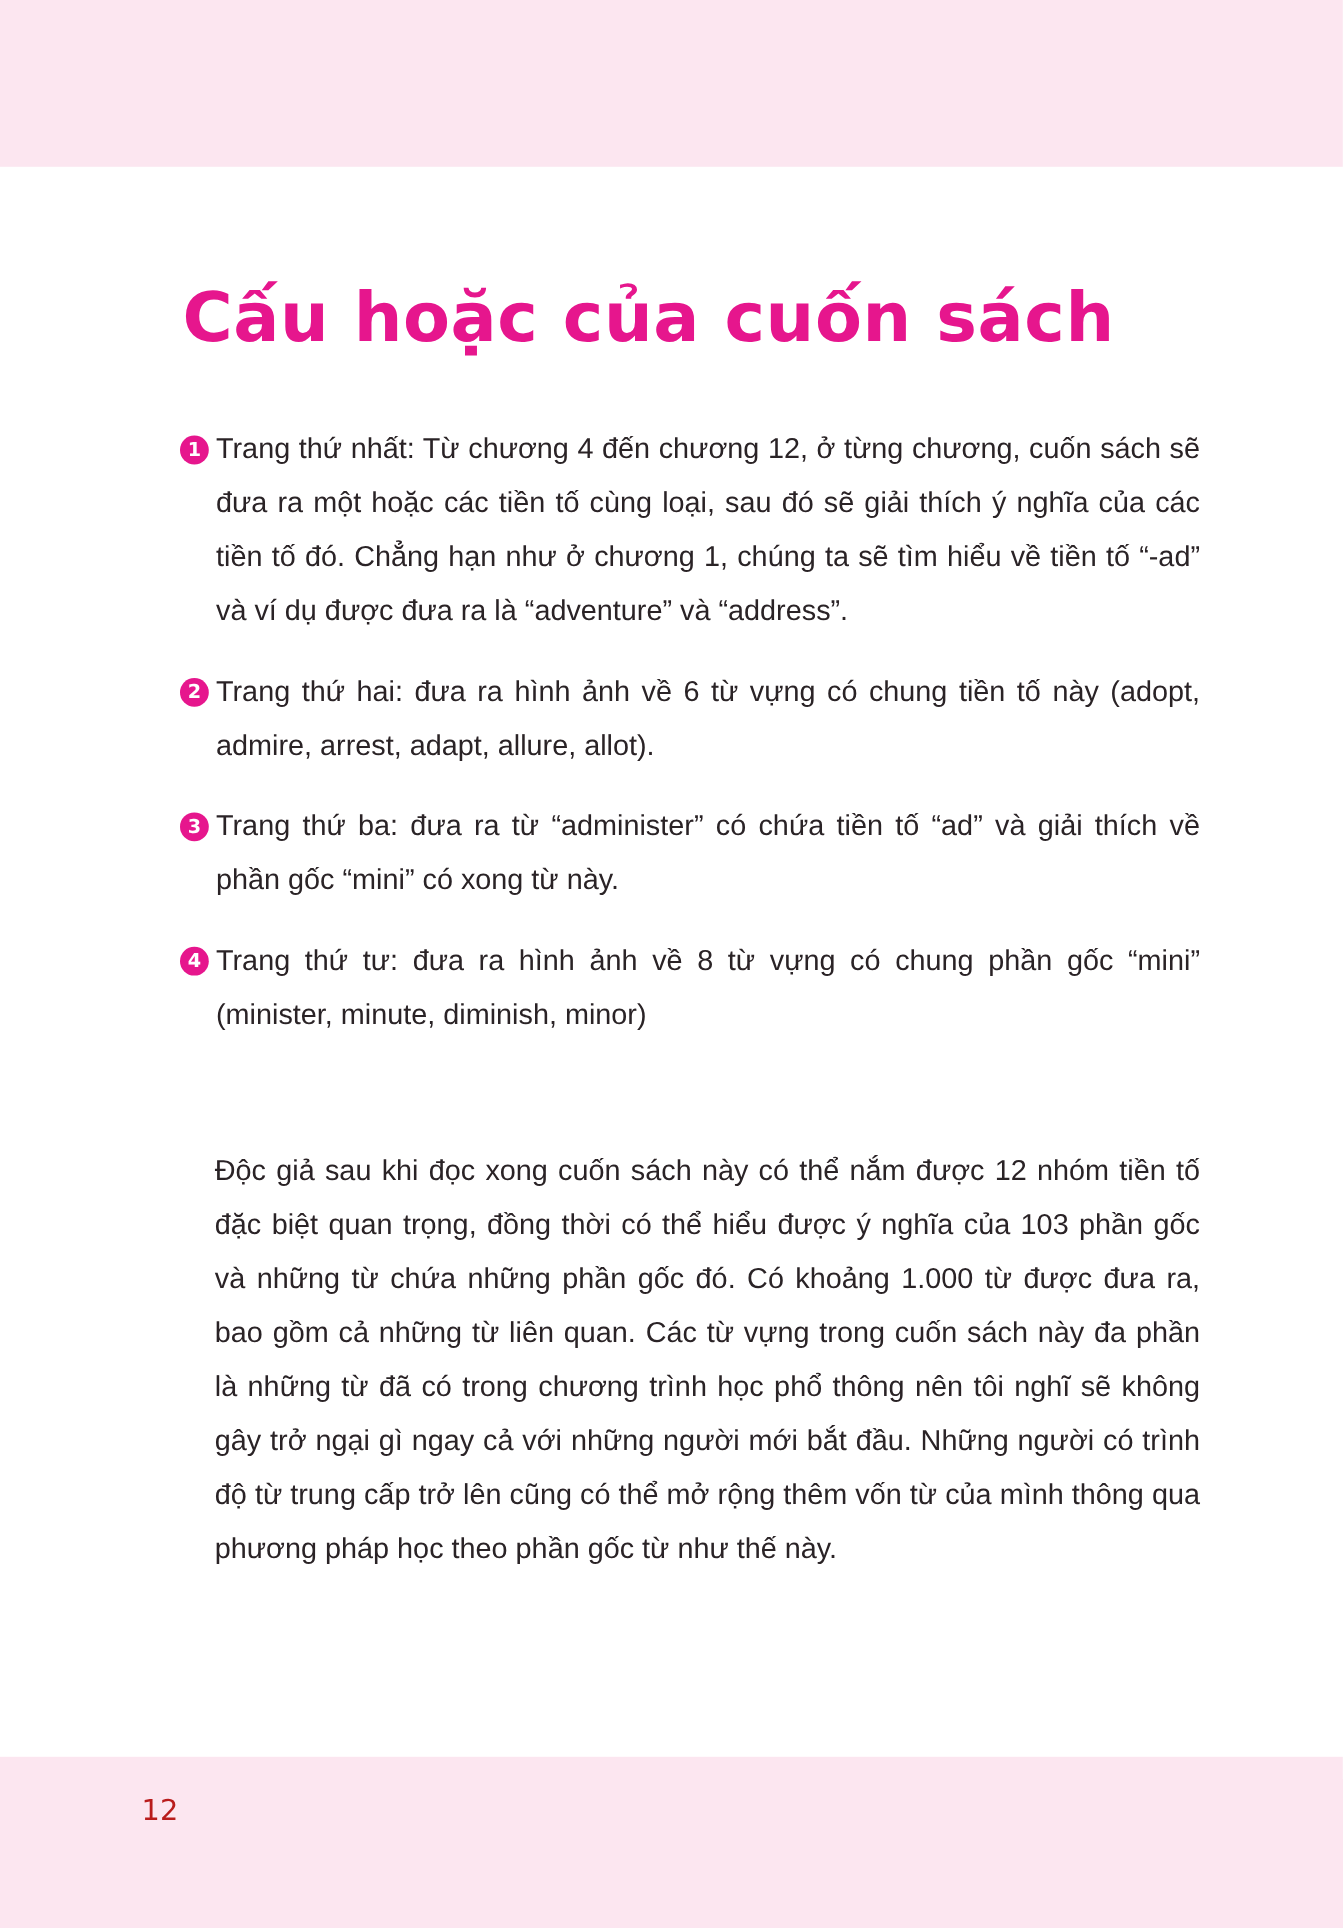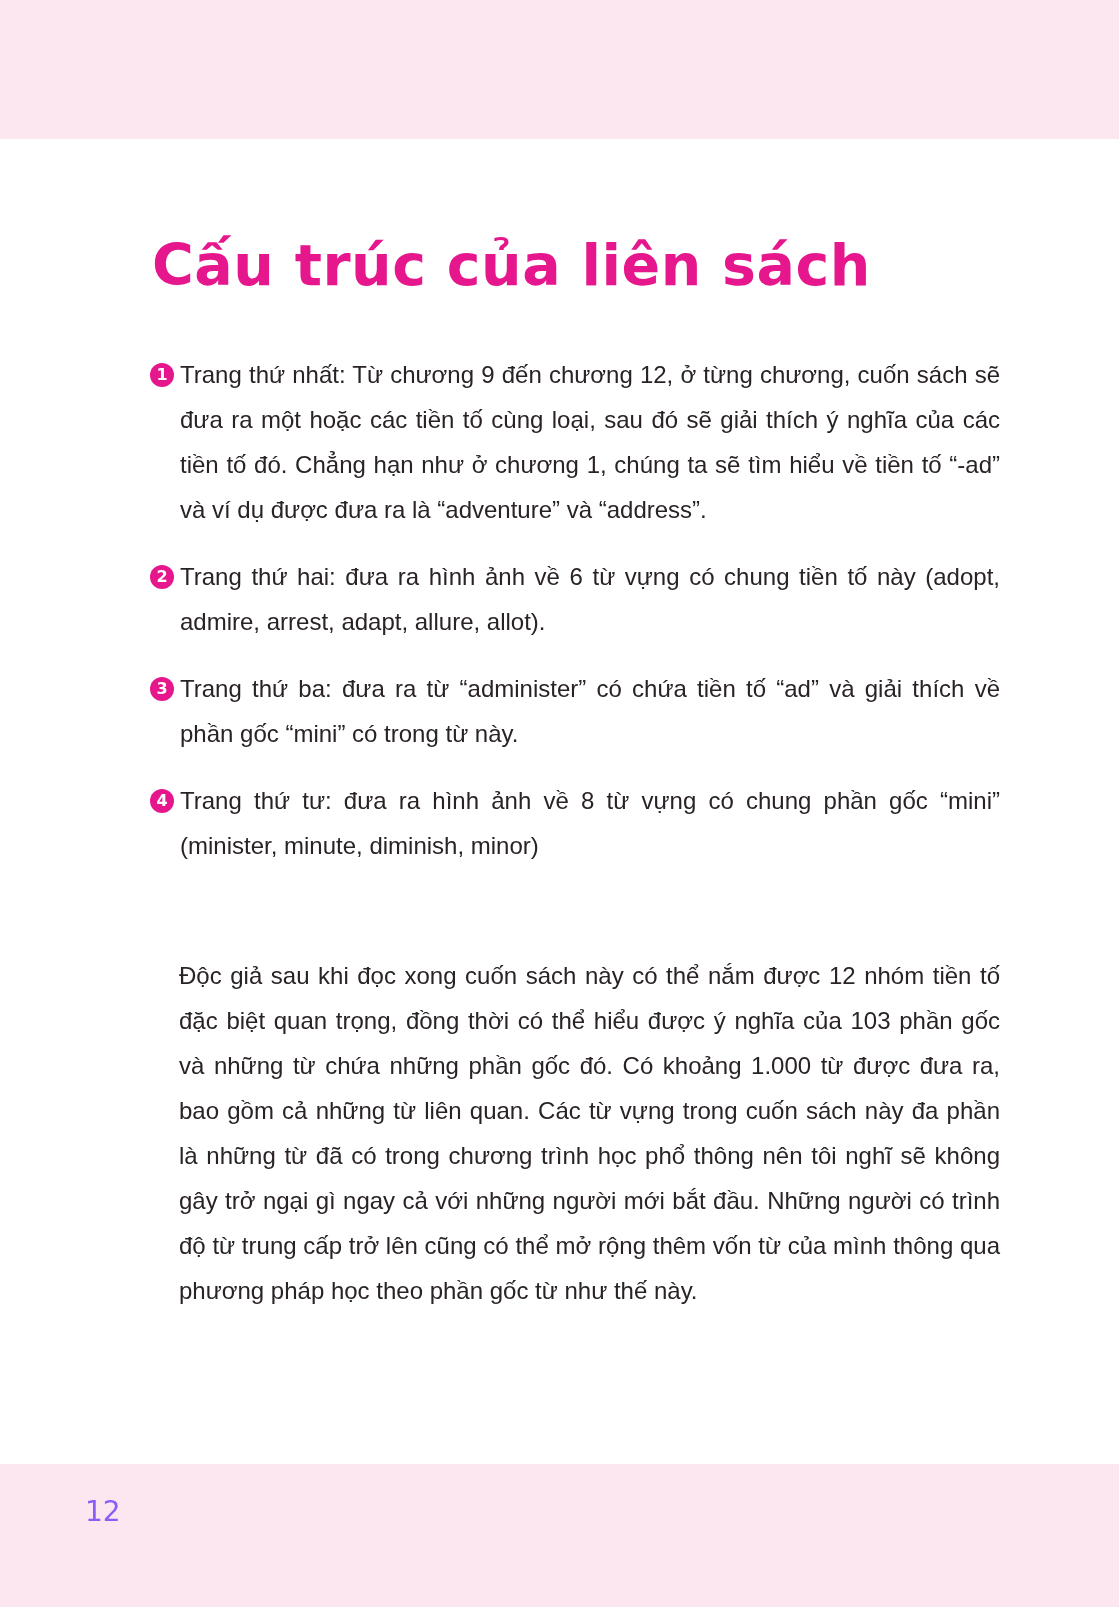--- a/index.html
+++ b/index.html
@@ -24,24 +24,24 @@
     }
     .bottom-band {
       position: absolute;
       left: 0; top: 1464px;
       width: 1119px;
       height: 143px;
       background: #fce6f0;
     }
     .page-number {
       position: absolute;
-      left: 85px;
+      left: 118px;
       top: 1495px;
-      font-size: 28px;
-      color: #8b5cf6;
+      font-size: 24px;
+      color: #b91c1c;
       font-family: "DejaVu Sans", sans-serif;
       font-weight: normal;
     }
     .title {
       position: absolute;
       left: 152px;
       top: 232px;
       margin: 0;
       font-size: 57px;
       font-weight: bold;
@@ -95,34 +95,34 @@
       font-size: 24px;
       line-height: 45px;
       text-align: justify;
     }
   </style>
 </head>
 <body>
 
 <div class="top-band"></div>
 
-<h1 class="title">Cấu trúc của liên sách</h1>
+<h1 class="title">Cấu hoặc của cuốn sách</h1>
 
 <ul class="list">
   <li class="list-item">
     <span class="bullet">1</span>
-    <span class="item-text">Trang thứ nhất: Từ chương 9 đến chương 12, ở từng chương, cuốn sách sẽ đưa ra một hoặc các tiền tố cùng loại, sau đó sẽ giải thích ý nghĩa của các tiền tố đó. Chẳng hạn như ở chương 1, chúng ta sẽ tìm hiểu về tiền tố “-ad” và ví dụ được đưa ra là “adventure” và “address”.</span>
+    <span class="item-text">Trang thứ nhất: Từ chương 4 đến chương 12, ở từng chương, cuốn sách sẽ đưa ra một hoặc các tiền tố cùng loại, sau đó sẽ giải thích ý nghĩa của các tiền tố đó. Chẳng hạn như ở chương 1, chúng ta sẽ tìm hiểu về tiền tố “-ad” và ví dụ được đưa ra là “adventure” và “address”.</span>
   </li>
   <li class="list-item">
     <span class="bullet">2</span>
     <span class="item-text">Trang thứ hai: đưa ra hình ảnh về 6 từ vựng có chung tiền tố này (adopt, admire, arrest, adapt, allure, allot).</span>
   </li>
   <li class="list-item">
     <span class="bullet">3</span>
-    <span class="item-text">Trang thứ ba: đưa ra từ “administer” có chứa tiền tố “ad” và giải thích về phần gốc “mini” có trong từ này.</span>
+    <span class="item-text">Trang thứ ba: đưa ra từ “administer” có chứa tiền tố “ad” và giải thích về phần gốc “mini” có xong từ này.</span>
   </li>
   <li class="list-item">
     <span class="bullet">4</span>
     <span class="item-text">Trang thứ tư: đưa ra hình ảnh về 8 từ vựng có chung phần gốc “mini” (minister, minute, diminish, minor)</span>
   </li>
 </ul>
 
 <p class="paragraph">Độc giả sau khi đọc xong cuốn sách này có thể nắm được 12 nhóm tiền tố đặc biệt quan trọng, đồng thời có thể hiểu được ý nghĩa của 103 phần gốc và những từ chứa những phần gốc đó. Có khoảng 1.000 từ được đưa ra, bao gồm cả những từ liên quan. Các từ vựng trong cuốn sách này đa phần là những từ đã có trong chương trình học phổ thông nên tôi nghĩ sẽ không gây trở ngại gì ngay cả với những người mới bắt đầu. Những người có trình độ từ trung cấp trở lên cũng có thể mở rộng thêm vốn từ của mình thông qua phương pháp học theo phần gốc từ như thế này.</p>
 
 <div class="bottom-band"></div>

